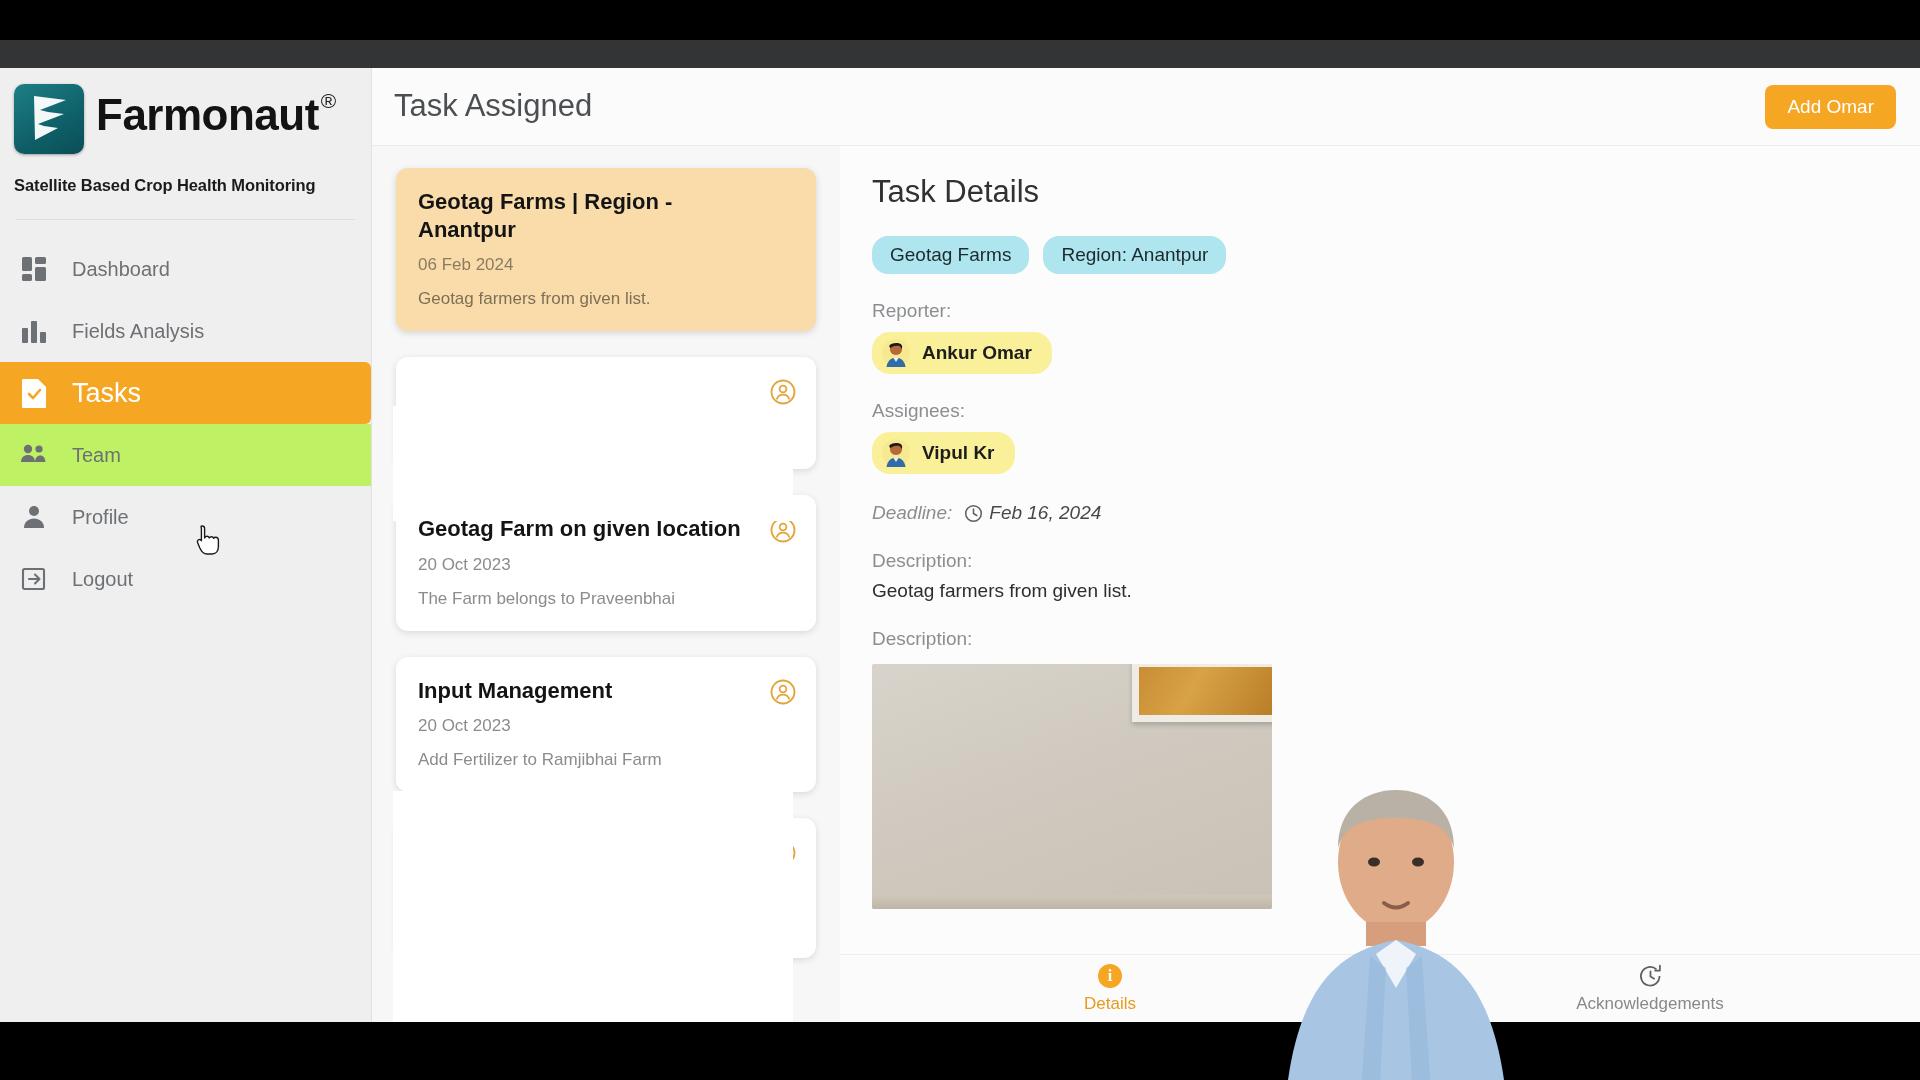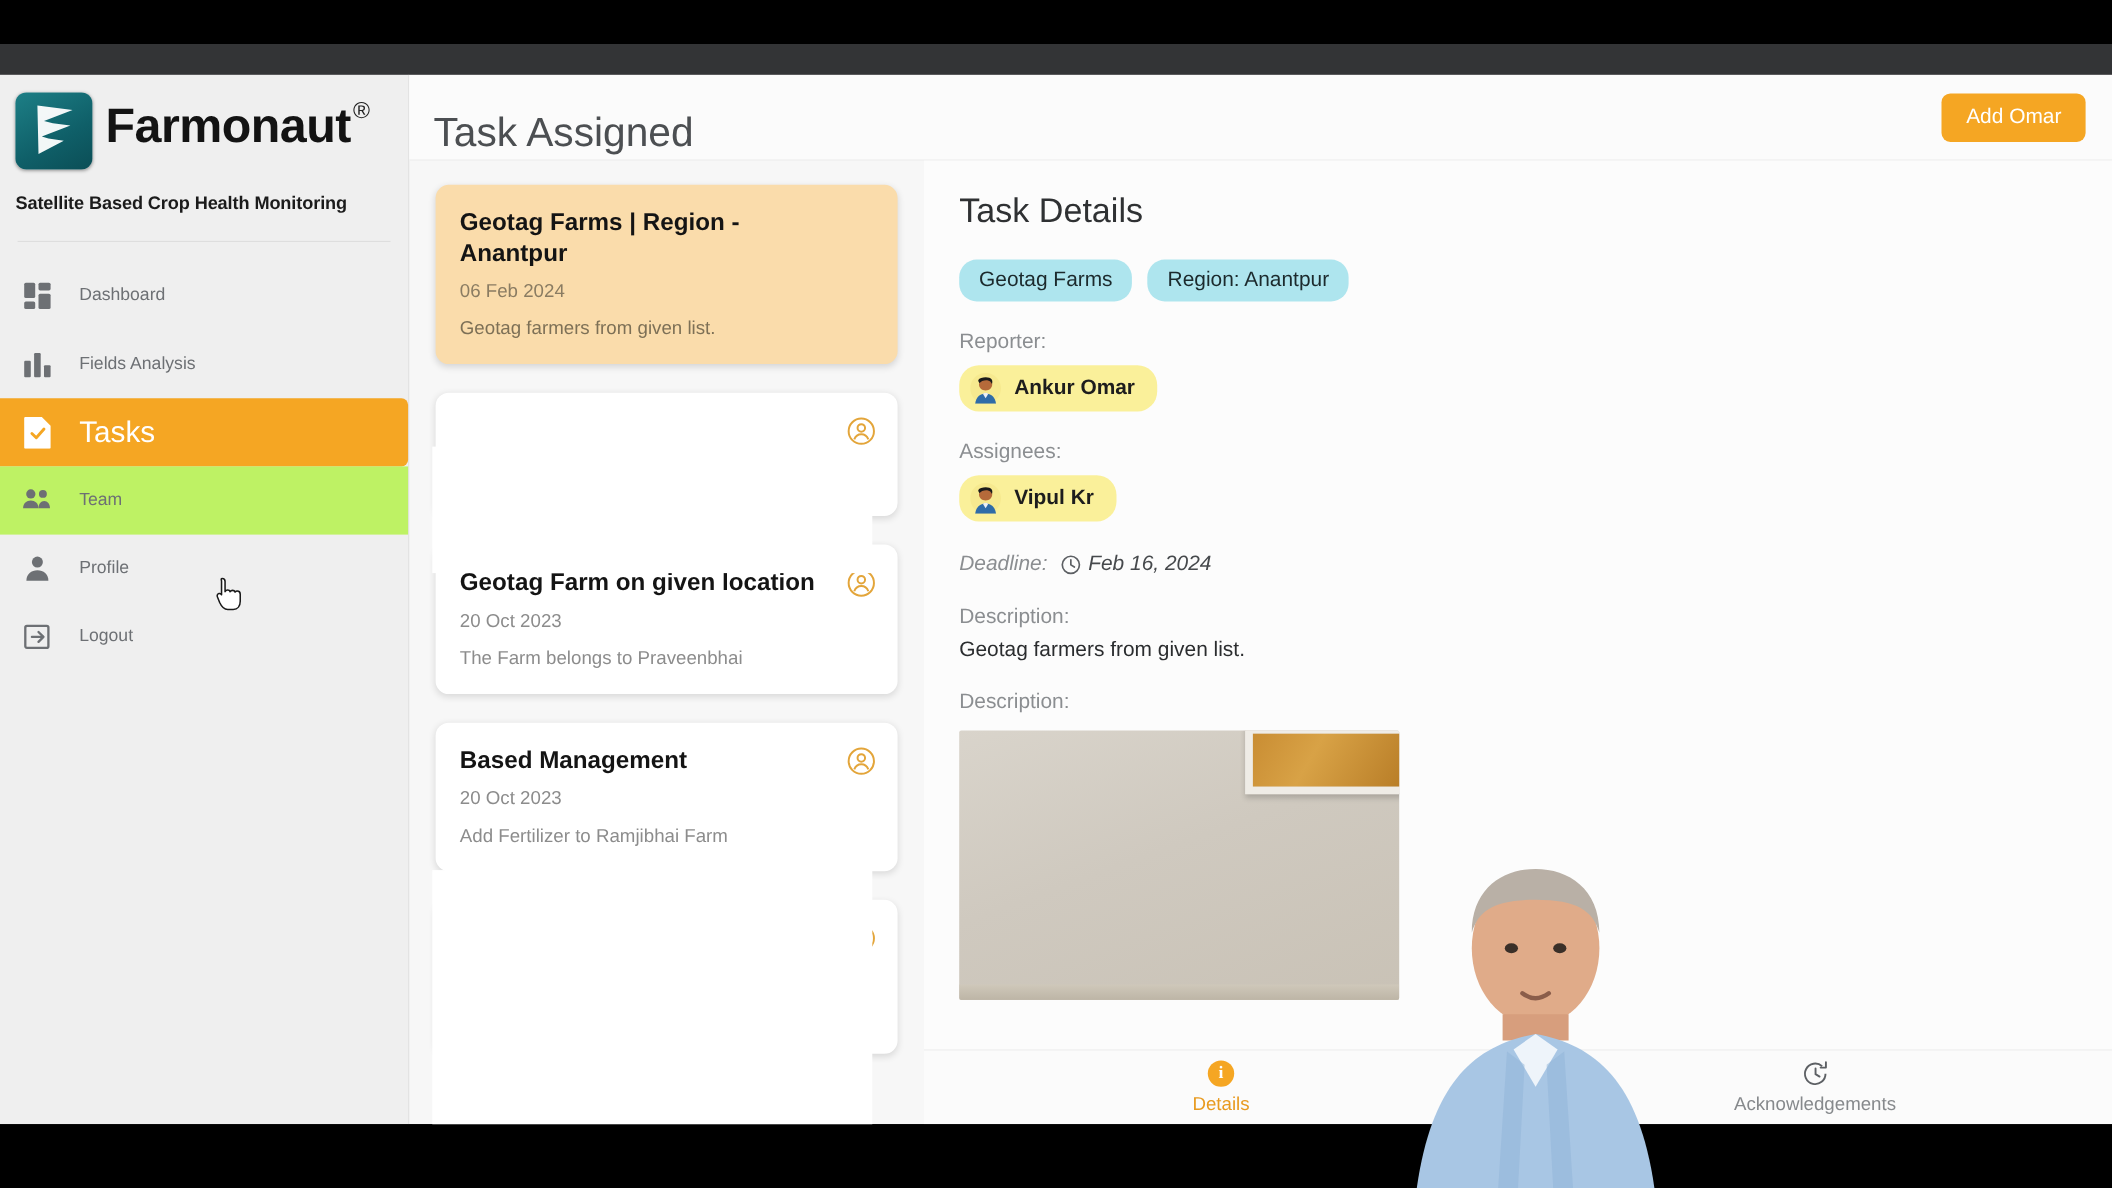--- a/index.html
+++ b/index.html
@@ -100,21 +100,21 @@
   }
 
   .nav { margin-top: 18px; }
 
   .nav-item {
     display: flex;
     align-items: center;
     height: 62px;
     padding-left: 18px;
     color: #6d7074;
-    font-size: 16px;
+    font-size: 20px;
     cursor: pointer;
   }
   .nav-item .nav-ico {
     width: 32px; height: 32px;
     display: flex; align-items: center; justify-content: center;
     margin-right: 22px;
     flex: 0 0 auto;
   }
   .nav-item.active {
     background: #f5a623;
@@ -151,24 +151,23 @@
   .header {
     position: absolute;
     left: 372px; top: 0;
     width: 1548px; height: 78px;
     background: #fbfbfb;
     border-bottom: 1px solid #ececec;
   }
   .header-title {
     position: absolute;
     left: 22px; top: 20px;
-    font-size: 37px;
+    font-size: 31px;
     color: #4c4f52;
     font-weight: 400;
-    margin-top: 12px;
   }
   .add-task-btn {
     position: absolute;
     right: 24px; top: 17px;
     background: #f5a623;
     color: #fff;
     border: none;
     border-radius: 8px;
     font-size: 19px;
     font-family: "Liberation Sans", sans-serif;
@@ -522,21 +521,21 @@
       </div>
 
       <div class="task-card">
         <span class="task-avatar-ico">
           <svg width="26" height="26" viewBox="0 0 26 26" fill="none" stroke="#e3a53a" stroke-width="1.8">
             <circle cx="13" cy="13" r="11.5"></circle>
             <circle cx="13" cy="10" r="3.4"></circle>
             <path d="M6.6 20.5 c1.2 -3.3 3.6 -4.8 6.4 -4.8 s5.2 1.5 6.4 4.8"></path>
           </svg>
         </span>
-        <div class="task-title">Based Management</div>
+        <div class="task-title">Input Management</div>
         <div class="task-date">20 Oct 2023</div>
         <div class="task-desc">Add Fertilizer to Ramjibhai Farm</div>
       </div>
 
       <div class="task-card" style="height:140px;">
         <span class="task-avatar-ico">
           <svg width="26" height="26" viewBox="0 0 26 26" fill="none" stroke="#e3a53a" stroke-width="1.8">
             <circle cx="13" cy="13" r="11.5"></circle>
             <circle cx="13" cy="10" r="3.4"></circle>
             <path d="M6.6 20.5 c1.2 -3.3 3.6 -4.8 6.4 -4.8 s5.2 1.5 6.4 4.8"></path>

